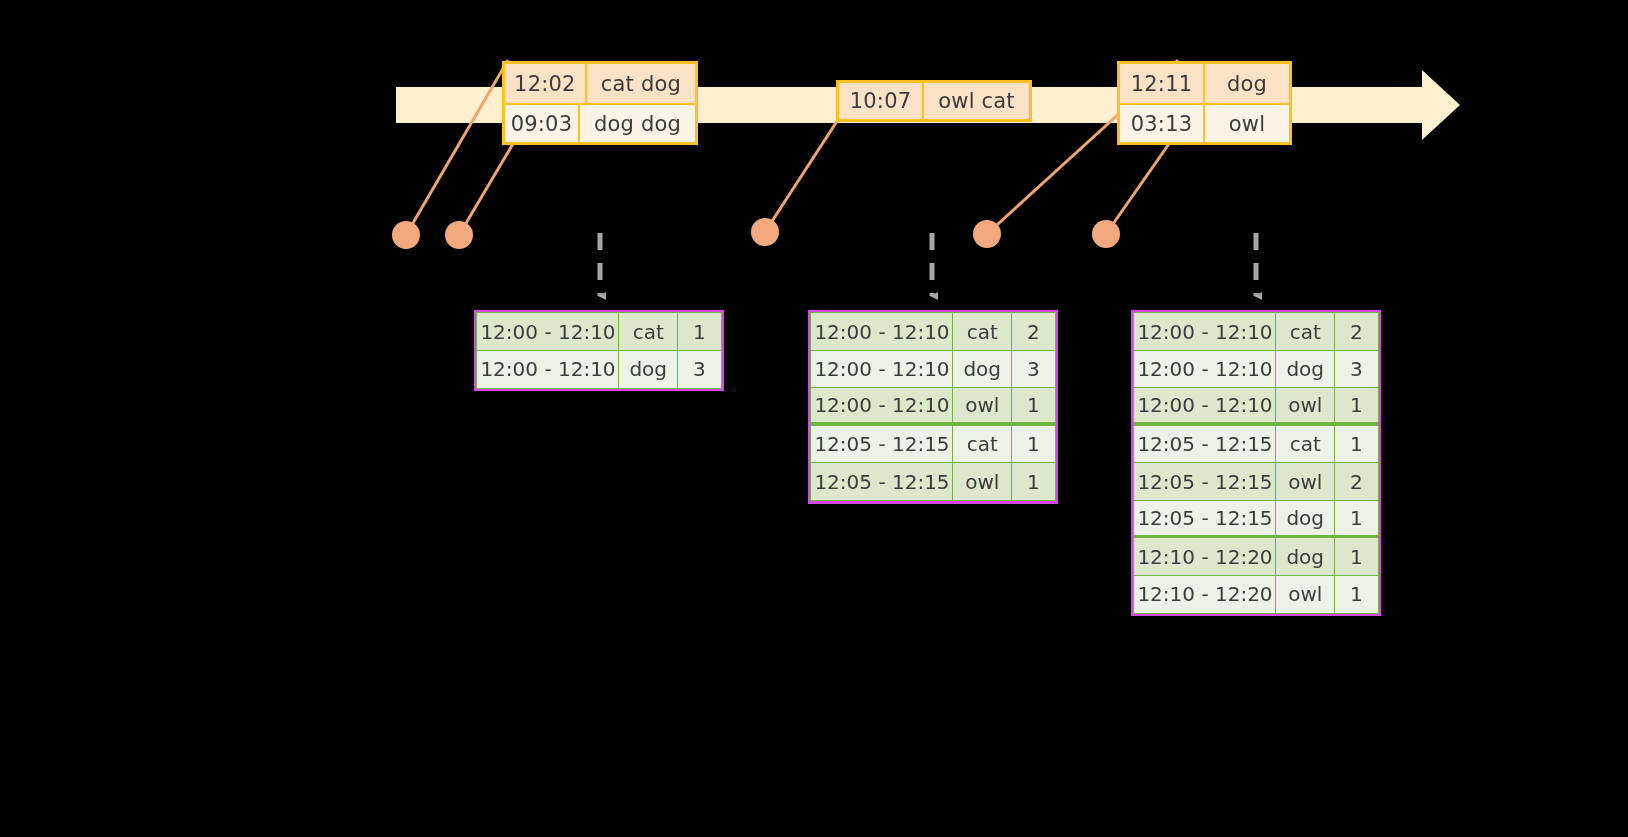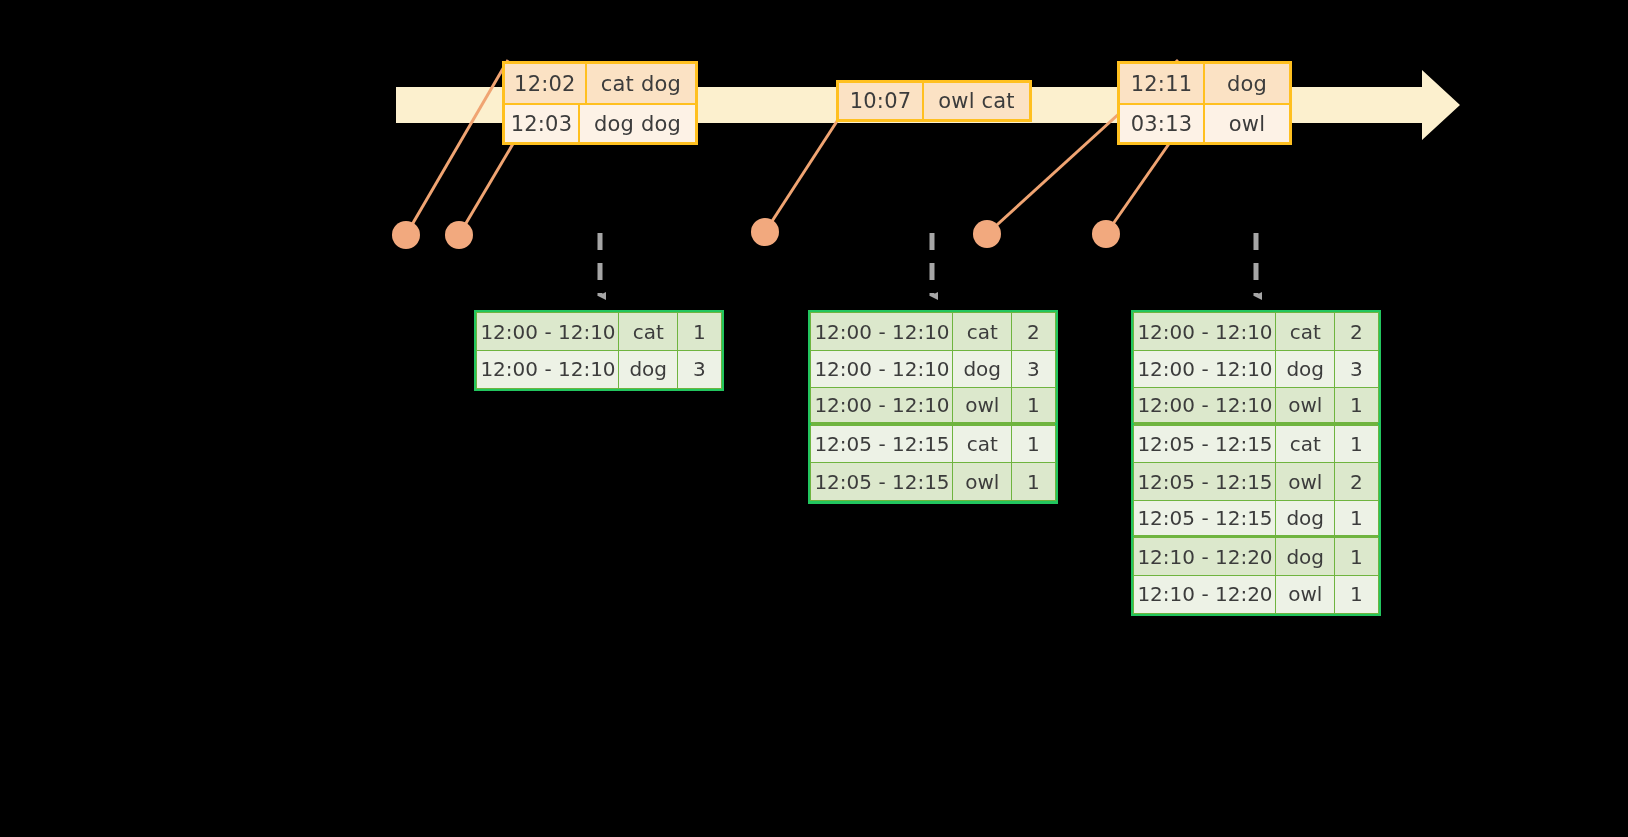--- a/index.html
+++ b/index.html
@@ -62,21 +62,21 @@
   .evt-cell.words {
     flex: 1;
     padding: 0 14px;
   }
   .shade-a .evt-cell { background: #FBE2C4; }
   .shade-b .evt-cell { background: #FDF2E6; }
 
   
   .res-table {
     position: absolute;
-    border: 3px solid #22c55e;
+    border: 3px solid #d946ef;
     box-sizing: border-box;
     z-index: 4;
   }
   .res-row {
     display: flex;
     height: 37.5px;
     box-sizing: border-box;
   }
   .res-cell {
     display: flex;
@@ -136,21 +136,21 @@
       <line x1="1256" y1="233" x2="1256" y2="296" marker-end="url(#grayhead)"></line>
     </g>
   </svg>
 
   <div class="evt-box" style="left:502px; top:61px; width:196px; height:84px;">
     <div class="evt-row shade-a">
       <div class="evt-cell time">12:02</div>
       <div class="evt-cell words">cat dog</div>
     </div>
     <div class="evt-row shade-b">
-      <div class="evt-cell time">12:03</div>
+      <div class="evt-cell time">09:03</div>
       <div class="evt-cell words">dog dog</div>
     </div>
   </div>
 
   <div class="evt-box" style="left:836px; top:80px; width:196px; height:42px;">
     <div class="evt-row shade-a">
       <div class="evt-cell time">10:07</div>
       <div class="evt-cell words">owl cat</div>
     </div>
   </div>

